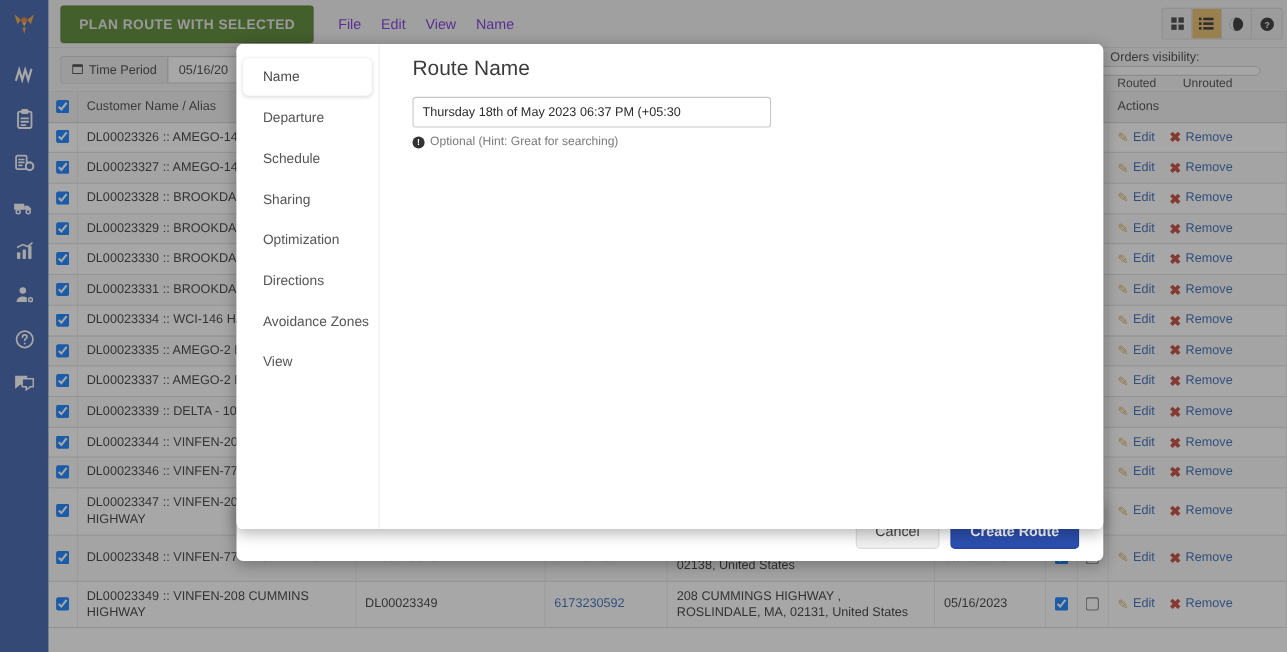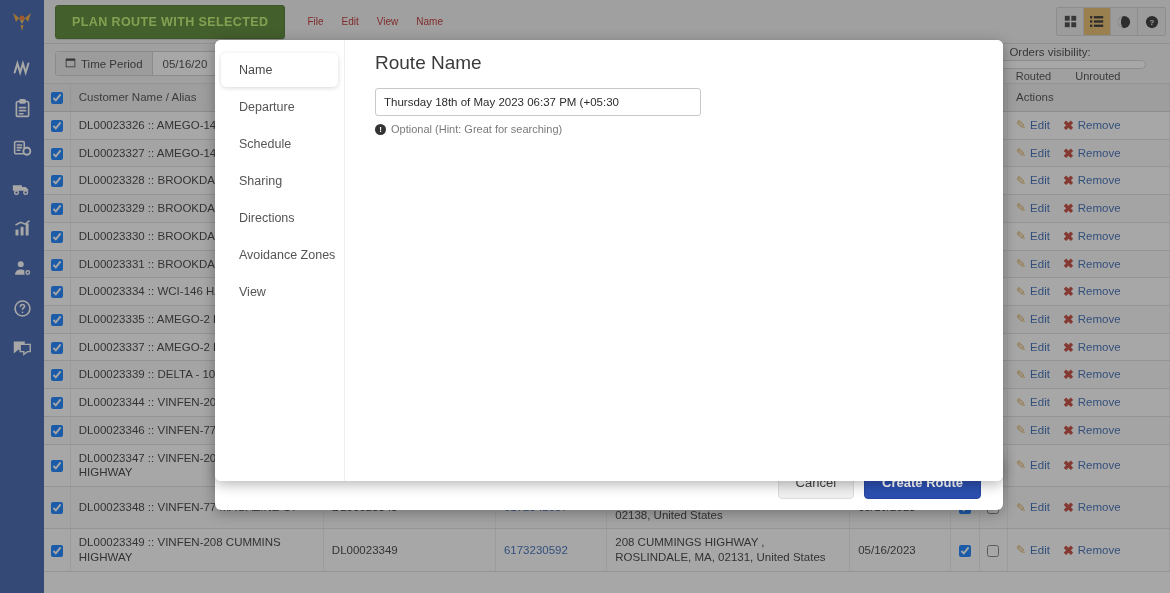--- a/index.html
+++ b/index.html
@@ -33,29 +33,29 @@
   }
 
   
   #topbar {
     position: relative; height: 44px; background: #f3f3f3;
     border-bottom: 1px solid #d8d8d8;
     display: flex; align-items: center;
   }
   #plan-btn {
     margin-left: 11px;
-    background: #4a7c1f; color: #bef264;
+    background: #4a7c1f; color: #e5e5e5;
     border: 1px solid #416d1b; border-radius: 3px;
     font-size: 12.5px; font-weight: bold; letter-spacing: .4px;
     padding: 9px 16px; cursor: pointer;
     box-shadow: 0 1px 1px rgba(0,0,0,.15);
   }
   .menubar { display: flex; margin-left: 22px; gap: 18px; }
   .menubar .mi {
-    font-size: 10px; color: #b91c1c; cursor: pointer;
+    font-size: 13px; color: #6d28d9; cursor: pointer;
   }
   #topbar-right {
     position: absolute; right: 4px; top: 7px;
     display: flex; border: 1px solid #cfcfcf; border-radius: 2px; overflow: hidden;
   }
   #topbar-right .tbtn {
     width: 27px; height: 27px; background: #ececec;
     display: flex; align-items: center; justify-content: center;
     border-right: 1px solid #cfcfcf; cursor: pointer;
   }
@@ -701,20 +701,21 @@
     <button id="btn-cancel">Cancel</button>
     <button id="btn-create">Create Route</button>
   </div>
 
   <div id="modal">
     <div id="modal-tabs">
         <div class="tab active">Name</div>
         <div class="tab">Departure</div>
         <div class="tab">Schedule</div>
         <div class="tab">Sharing</div>
+        <div class="tab">Optimization</div>
         <div class="tab">Directions</div>
         <div class="tab">Avoidance Zones</div>
         <div class="tab">View</div>
       </div>
     <div id="modal-body">
       <h2>Route Name</h2>
       <input id="route-name-input" type="text" value="Thursday 18th of May 2023 06:37 PM (+05:30" style="">
       <div class="hint">
         <span class="infodot">!</span>
         <span>Optional (Hint: Great for searching)</span>

